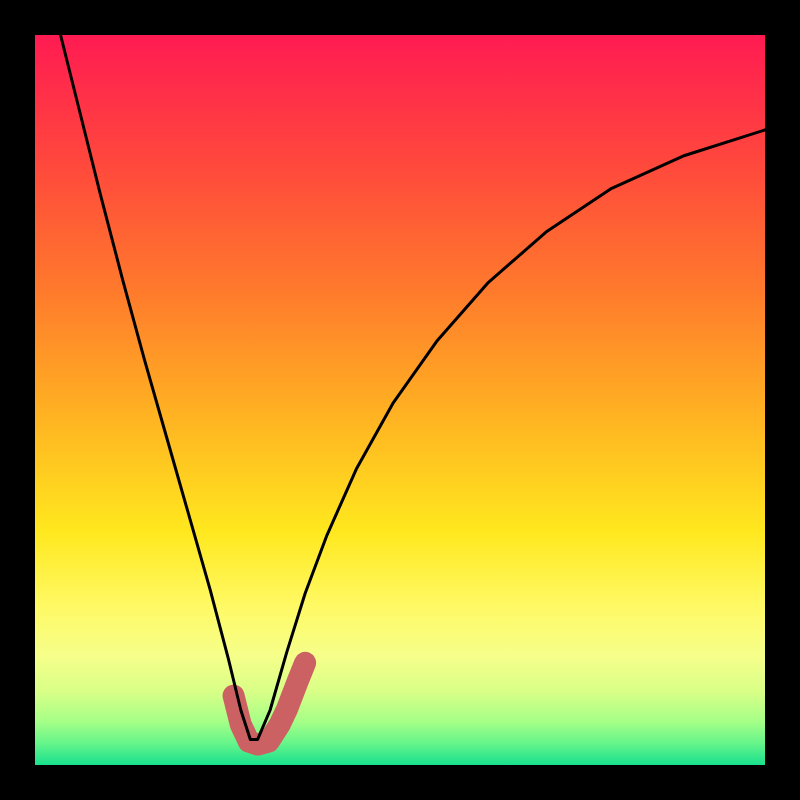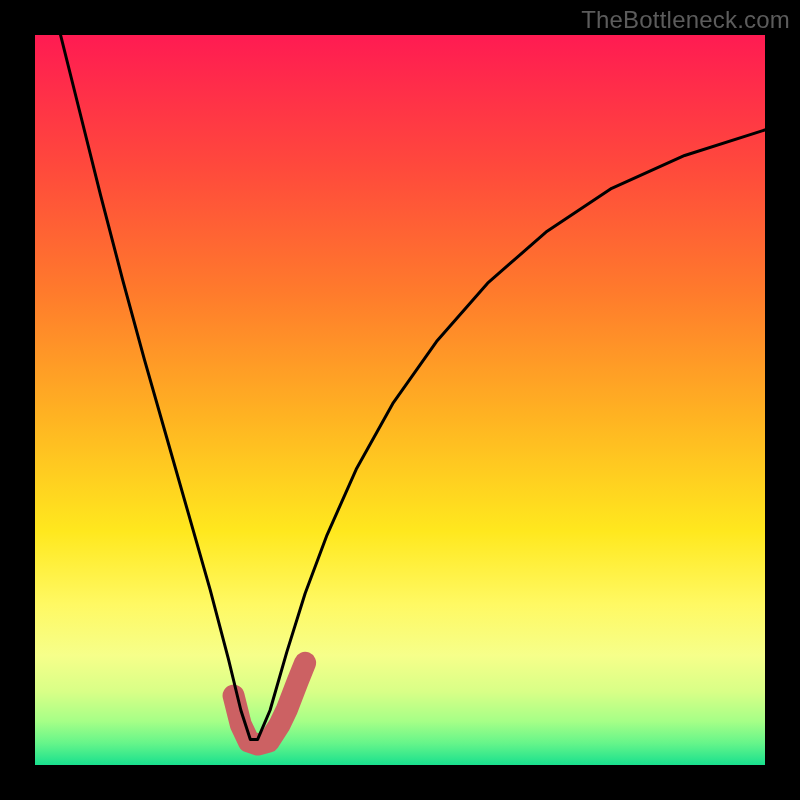--- a/index.html
+++ b/index.html
@@ -32,21 +32,20 @@
     font-weight: 500;
     color: #5c5c5c;
     letter-spacing: 0.2px;
     user-select: none;
   }
 </style>
 </head>
 <body>
 
 <div class="frame">
-  <div class="watermark">TheBottleneck.com</div>
   <svg class="plot" viewBox="0 0 730 730" preserveAspectRatio="none">
     <defs>
       <linearGradient id="bg-grad" x1="0" y1="0" x2="0" y2="1">
           <stop offset="0%" stop-color="#ff1b52"></stop>
           <stop offset="18%" stop-color="#ff493c"></stop>
           <stop offset="35%" stop-color="#ff7a2c"></stop>
           <stop offset="52%" stop-color="#ffb222"></stop>
           <stop offset="68%" stop-color="#ffe81e"></stop>
           <stop offset="78%" stop-color="#fff963"></stop>
           <stop offset="85%" stop-color="#f6ff8a"></stop>

